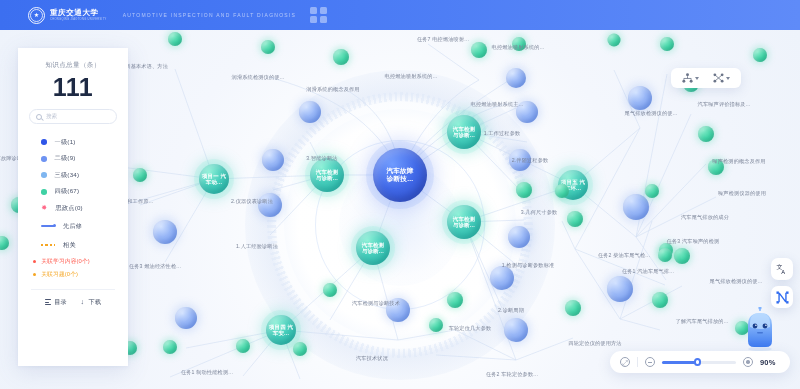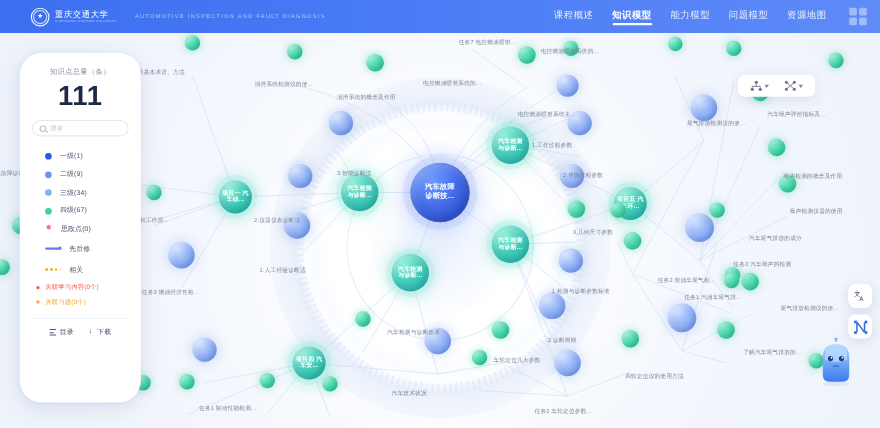--- a/index.html
+++ b/index.html
@@ -22,21 +22,21 @@
     border: 1.3px solid rgba(255,255,255,.92);
     display: flex; align-items: center; justify-content: center;
     position: relative; flex: 0 0 auto;
   }
   .logo-seal::before {
     content: ""; position: absolute; width: 11px; height: 11px;
     border-radius: 50%; border: 1px solid rgba(255,255,255,.75);
   }
   .logo-star { color: #fff; font-size: 6px; line-height: 1; }
   .logo-txt { margin-left: 5px; display: flex; flex-direction: column; justify-content: center; }
-  .logo-cn { color: #fff; font-size: 7.5px; letter-spacing: .6px; font-weight: 400; line-height: 9px; white-space: nowrap;}
+  .logo-cn { color: #fff; font-size: 7.5px; letter-spacing: .6px; font-weight: 700; line-height: 9px; white-space: nowrap;}
   .logo-en { color: rgba(255,255,255,.62); font-size: 2.6px; letter-spacing: .35px; line-height: 5px; white-space: nowrap;}
 
   .title-block { margin-left: 16px; }
   .title-cn { color: #fff; font-size: 12.5px; font-weight: 700; letter-spacing: 1.1px; line-height: 14px; white-space: nowrap; }
   .title-en { color: rgba(255,255,255,.58); font-size: 5px; letter-spacing: 1.25px; line-height: 8px; white-space: nowrap; }
 
   .nav { margin-left: auto; display: flex; align-items: center; gap: 17px; padding-right: 6px;}
   .nav-item {
     color: rgba(255,255,255,.88); font-size: 8.5px; letter-spacing: .5px;
     white-space: nowrap; padding-bottom: 3px; position: relative; cursor: pointer;
@@ -103,21 +103,21 @@
   }
   .nlabel {
     position: absolute; transform: translate(-50%, 0);
     font-size: 5.2px; color: #7b8498; line-height: 7px; white-space: nowrap;
     letter-spacing: .15px; pointer-events: none;
   }
 
   
   .panel {
     position: absolute; left: 18px; top: 48px; width: 110px; height: 318px;
-    background: #fff; border-radius: 20px;
+    background: #fff; border-radius: 0;
     box-shadow: 0 5px 22px rgba(82,104,160,.15), 0 1px 4px rgba(82,104,160,.08);
     z-index: 30; padding: 13px 11px 0 11px;
   }
   .panel-title { font-size: 6.6px; color: #8a93a6; text-align: center; letter-spacing: .3px; }
   .panel-count {
     font-size: 25px; font-weight: 700; color: #1e2a44; text-align: center;
     line-height: 29px; margin-top: 3px; letter-spacing: .5px;
   }
   .search-box {
     margin-top: 7px; height: 15px; border: .8px solid #e3e8f2; border-radius: 7.5px;
@@ -200,27 +200,20 @@
         <span class="logo-star">★</span>
       </div>
       <div class="logo-txt">
         <div class="logo-cn">重庆交通大学</div>
         <div class="logo-en">CHONGQING JIAOTONG UNIVERSITY</div>
       </div>
     </div>
     <div class="title-block">
       <div class="title-en">AUTOMOTIVE INSPECTION AND FAULT DIAGNOSIS</div>
     </div>
-    <div class="nav" id="nav">
-        <div class="nav-item">课程概述</div>
-        <div class="nav-item active">知识模型</div>
-        <div class="nav-item">能力模型</div>
-        <div class="nav-item">问题模型</div>
-        <div class="nav-item">资源地图</div>
-      </div>
     <div class="grid-btn">
       <i></i>
         <i></i>
         <i></i>
         <i></i>
     </div>
   </div>
 
   <div class="canvas">
     <div class="halo-ring ring-a"></div>
@@ -527,14 +520,25 @@
           </span>
         <span>目录</span>
       </div>
       <div class="foot-btn">
         <span class="ico-dl"></span>
         <span>下载</span>
       </div>
     </div>
   </div>
 
+  <div class="zoombar">
+    <span class="zb-ico zb-fit"></span>
+    <span class="zb-sep"></span>
+    <span class="zb-ico zb-minus"></span>
+    <span class="zb-track">
+      <span class="zb-fill" style="width: 48%;"></span>
+      <span class="zb-knob" style="left: 48%;"></span>
+    </span>
+    <span class="zb-ico zb-target"></span>
+    <span class="zb-pct">90%</span>
+  </div>
 
 </div>
 
 </body></html>

